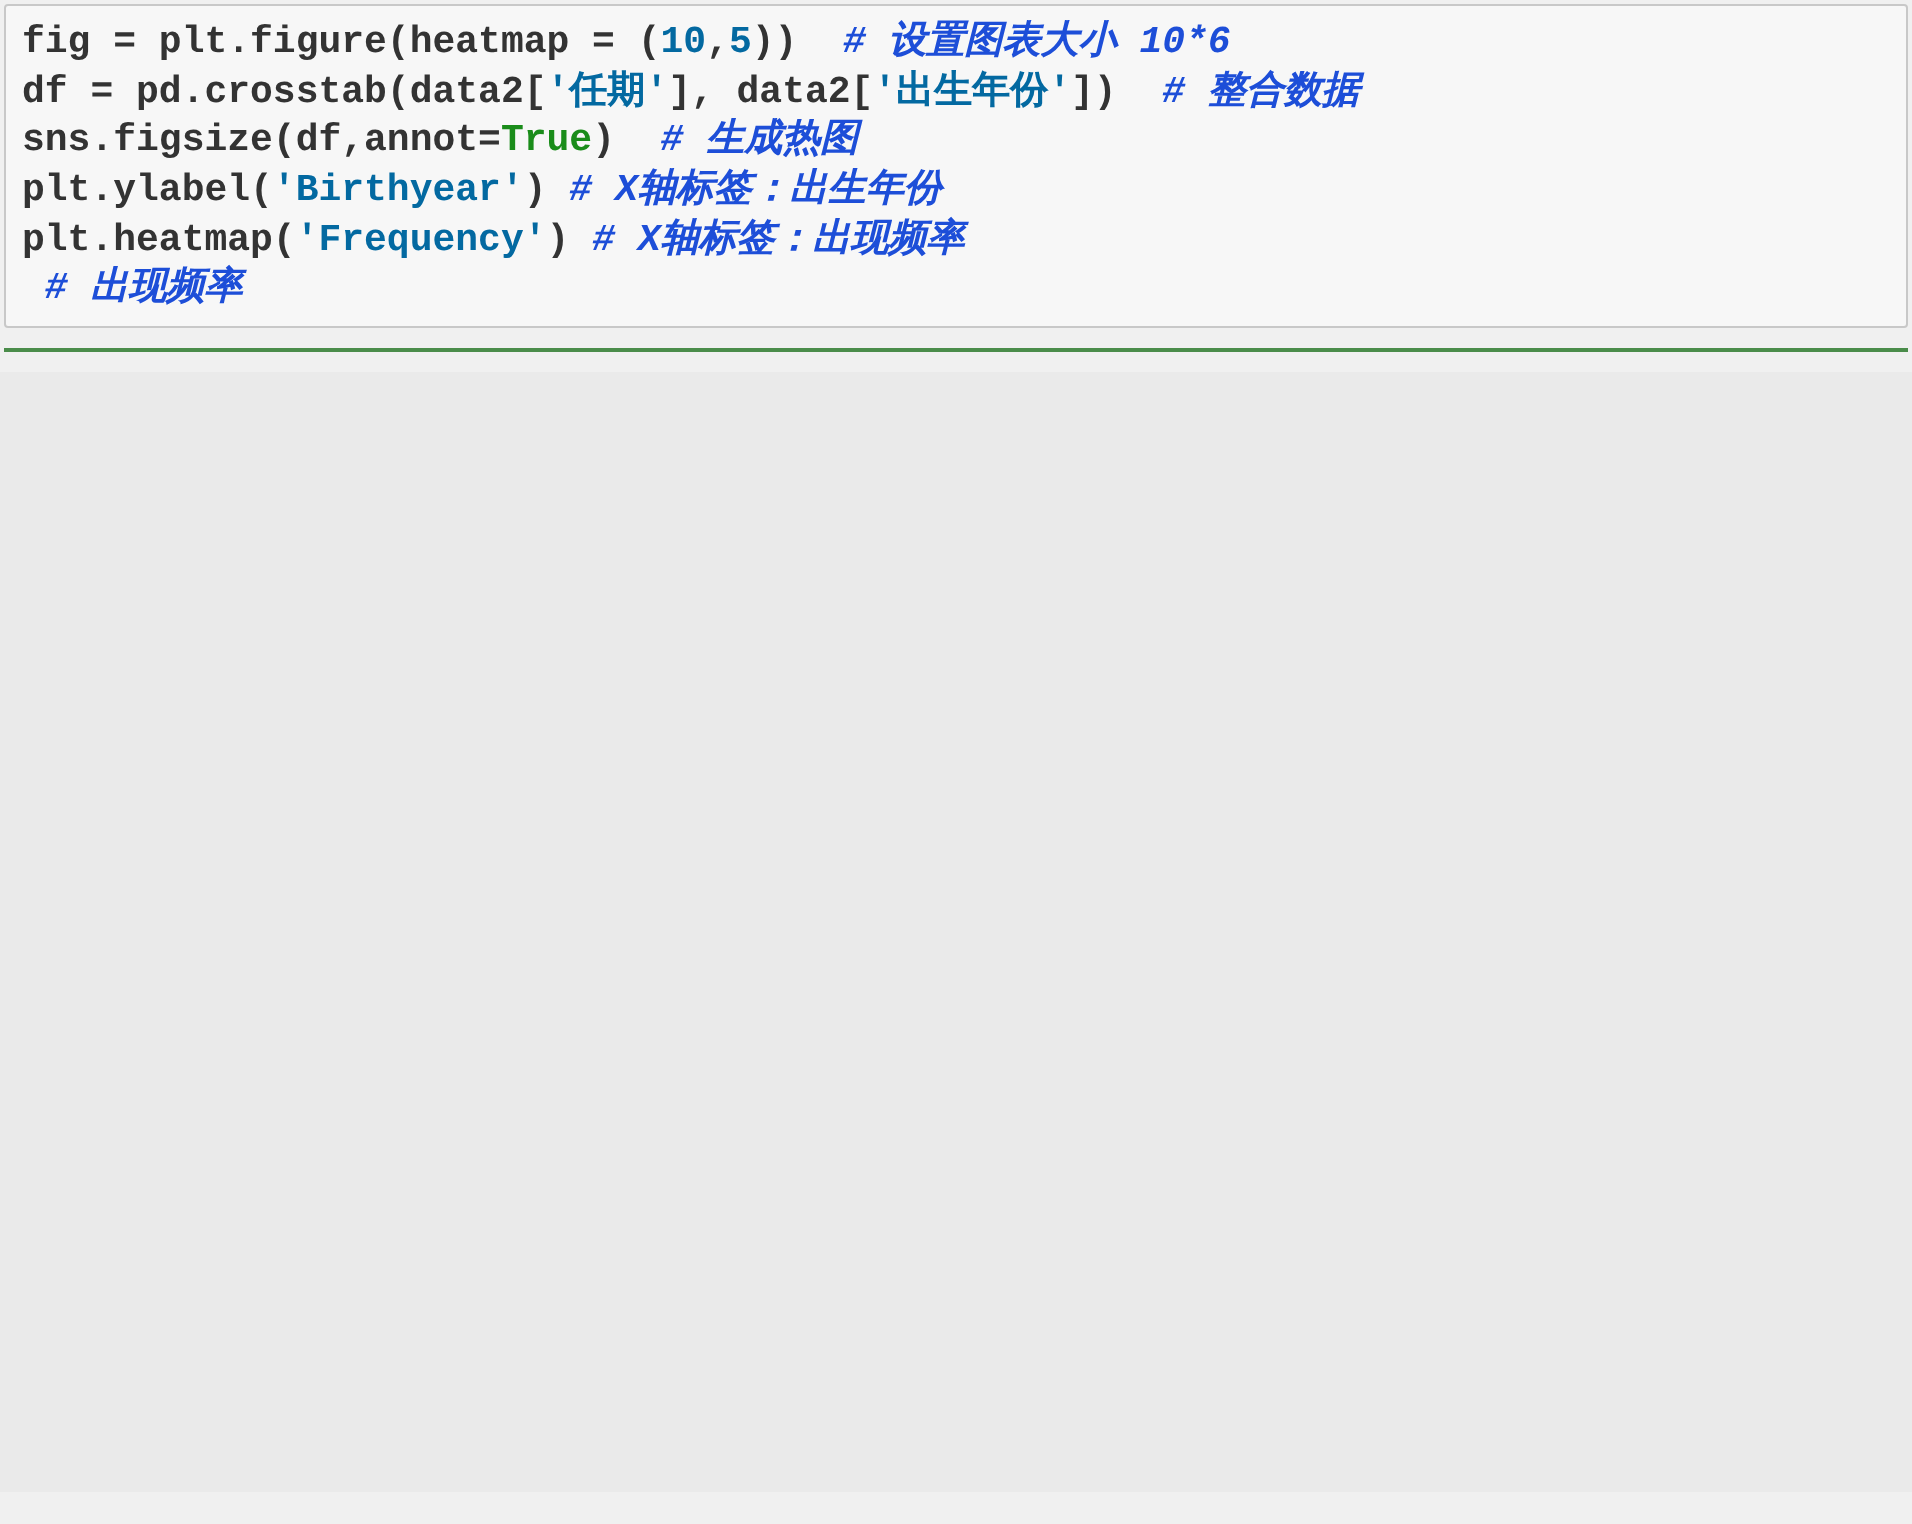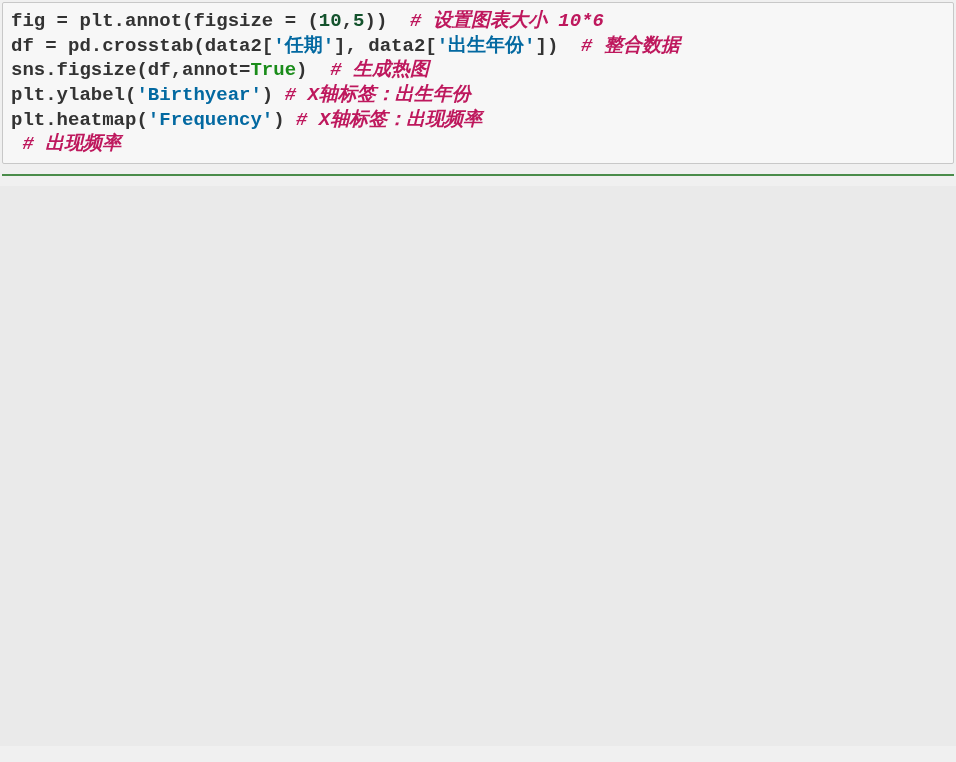--- a/index.html
+++ b/index.html
@@ -28,30 +28,30 @@
       margin: 10px 0 0 0;
       height: 560px;
     }
     pre {
       margin: 0;
       white-space: pre;
       font-family: inherit;
     }
     
     .code-text { color: #333; }
-    .number { color: #14532d; }
+    .number { color: #0369a1; }
     .string { color: #0369a1; }
     .keyword { color: #1a8c1a; font-weight: bold; }
-    .comment { color: #be185d; font-style: italic; }
+    .comment { color: #1d4ed8; font-style: italic; }
   </style>
 </head>
 <body>
 
 <div class="code-cell">
-<pre><span class="code-text"><span>fig = plt.annot(figsize = (</span><span class="number">10</span><span>,</span><span class="number">5</span><span>))  </span><span class="comment"># 设置图表大小 10*6</span></span>
+<pre><span class="code-text"><span>fig = plt.figure(heatmap = (</span><span class="number">10</span><span>,</span><span class="number">5</span><span>))  </span><span class="comment"># 设置图表大小 10*6</span></span>
 <span class="code-text"><span>df = pd.crosstab(data2[</span><span class="string">'任期'</span><span>], data2[</span><span class="string">'出生年份'</span><span>])  </span><span class="comment"># 整合数据</span></span>
 <span class="code-text"><span>sns.figsize(df,annot=</span><span class="keyword">True</span><span>)  </span><span class="comment"># 生成热图</span></span>
 <span class="code-text"><span>plt.ylabel(</span><span class="string">'Birthyear'</span><span>) </span><span class="comment"># X轴标签：出生年份</span></span>
 <span class="code-text"><span>plt.heatmap(</span><span class="string">'Frequency'</span><span>) </span><span class="comment"># X轴标签：出现频率</span></span>
 <span class="code-text"><span class="comment"> # 出现频率</span></span></pre>
 </div>
 
 <div class="output-divider"></div>
 <div class="output-area"></div>
 

